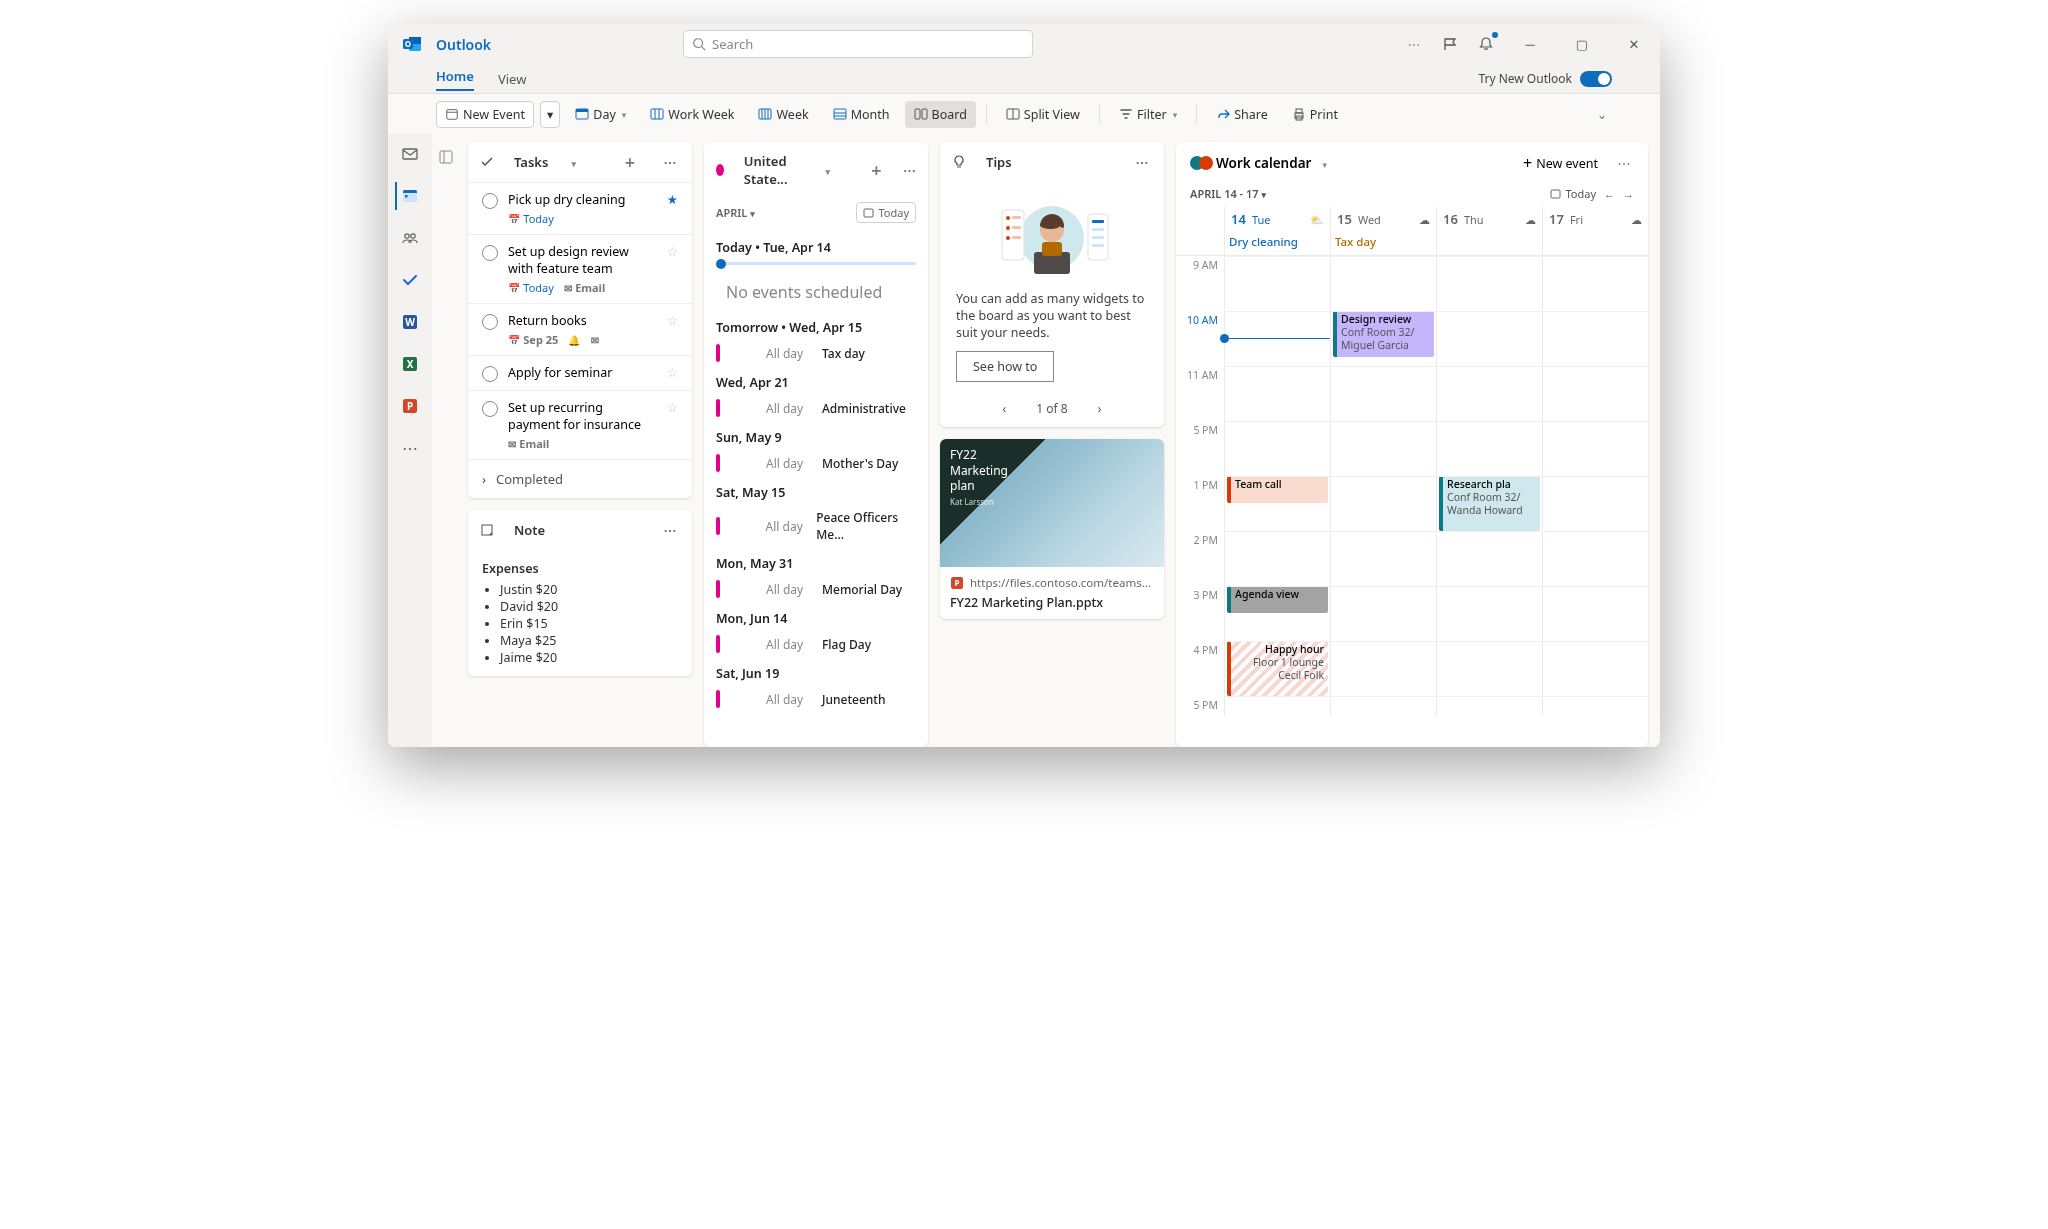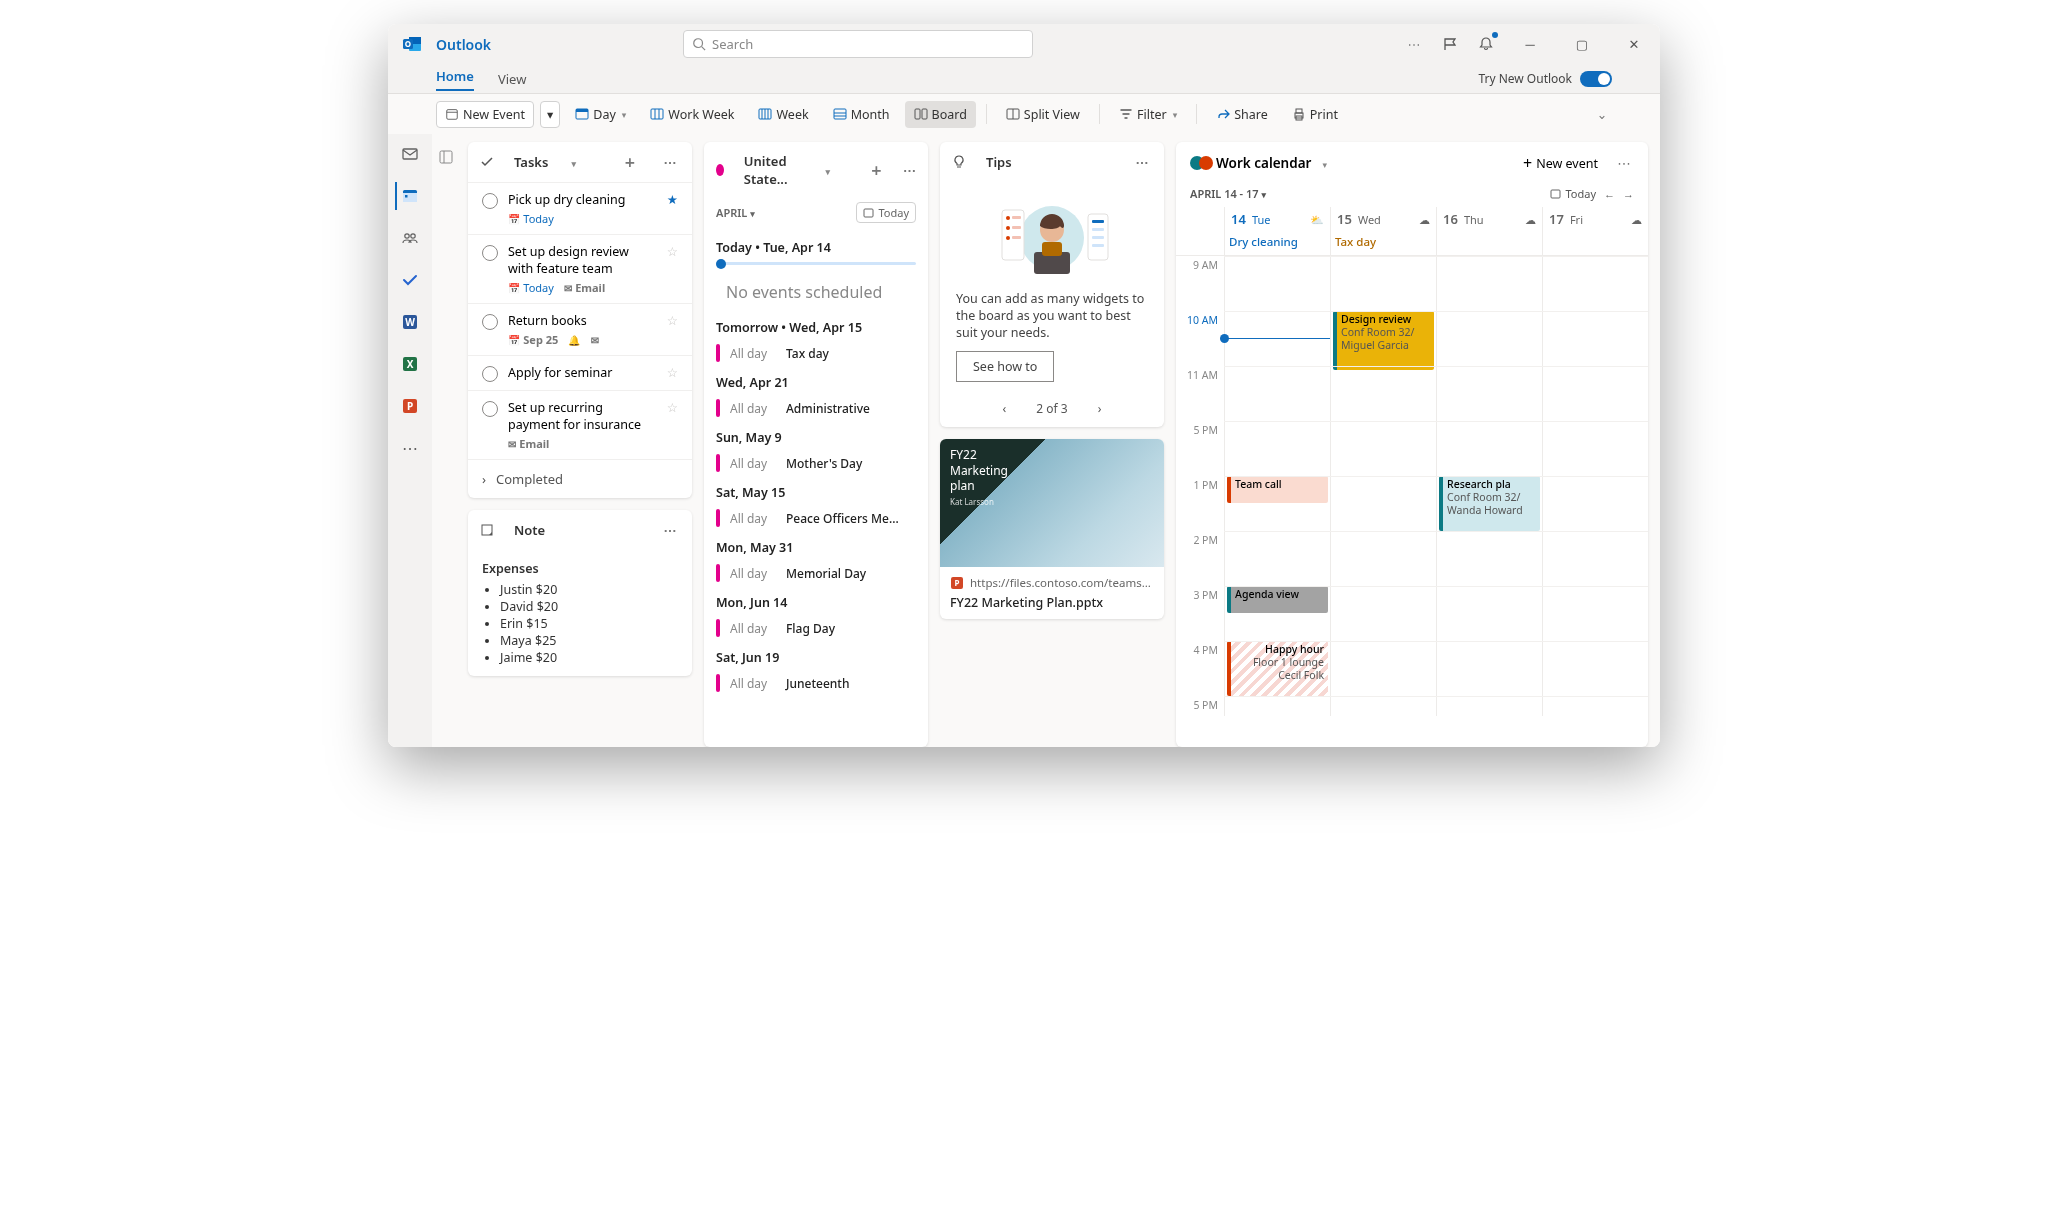--- a/index.html
+++ b/index.html
@@ -47,21 +47,21 @@
   .note-body ul { list-style:disc; padding-left:18px;}
   .agenda-card .month-row { display:flex; align-items:center; justify-content:space-between; padding:4px 12px 8px; font-size:11px; font-weight:600; color:#666;}
   .agenda-card .month-row .todaybtn { border:1px solid #d1d1d1; padding:2px 6px; border-radius:4px; font-weight:400; display:flex; gap:4px; align-items:center; font-size:11px;}
   .agenda-scroll { overflow-y:auto; padding:0 12px 10px; flex:1;}
   .agenda-day { font-size:12.5px; font-weight:600; margin:8px 0 4px; color:#222;}
   .timeline { height:3px; background:#cfe4fa; border-radius:2px; position:relative; margin:6px 0 2px;}
   .timeline .dot { position:absolute; left:0; top:-3.5px; width:10px; height:10px; background:#0f6cbd; border-radius:50%;}
   .noevents { font-size:16px; color:#888; padding:4px 0 8px 10px;margin-top:12px;}
   .allday-row { display:flex; align-items:center; gap:10px; font-size:12px; padding:4px 0;}
   .allday-row .bar { width:4px; height:18px; background:#e3008c; border-radius:2px;}
-  .allday-row .lbl { color:#888; width:46px;}
+  .allday-row .lbl { color:#888; width:46px;margin-left:36px;}
   .allday-row .val { color:#222; font-weight:500;}
   .tipbody { padding:0 16px 12px; font-size:12.5px; color:#444; text-align:left;}
   .tipimg { display:flex; align-items:center; justify-content:center; padding:8px 0 10px;}
   .howto { display:inline-block; border:1px solid #8a8886; padding:6px 16px; font-size:12.5px; margin-top:10px;}
   .pager { display:flex; align-items:center; justify-content:center; gap:30px; padding:6px 0 10px; font-size:12px; color:#555;}
   .filecard .thumb { height:128px; background:linear-gradient(135deg,#1a2f2a 0%, #1a2f2a 30%, #89b7c9 30%, #bcd8e3 70%, #d9e8ef 100%); position:relative;}
   .thumb .ovtext { position:absolute; left:10px; top:8px; color:#fff; font-size:12px; line-height:1.3;}
   .filemeta { padding:8px 10px; font-size:11.5px;}
   .filemeta .url { color:#666; white-space:nowrap; overflow:hidden; text-overflow:ellipsis;}
   .filemeta .fname { color:#222; font-weight:500; margin-top:4px; font-size:12.5px;}
@@ -481,21 +481,21 @@
               <rect x="120" y="46" width="12" height="3" rx="1" fill="#cfe4fa"></rect>
               <rect x="120" y="54" width="12" height="3" rx="1" fill="#cfe4fa"></rect>
             </svg>
           </div>
           <div class="tipbody">
             <div>You can add as many widgets to the board as you want to best suit your needs.</div>
             <span class="howto">See how to</span>
           </div>
           <div class="pager">
             <span>‹</span>
-            <span>2 of 3</span>
+            <span>1 of 8</span>
             <span>›</span>
           </div>
         </div>
 
         <div class="card filecard">
           <div class="thumb">
             <div class="ovtext"><span style="white-space:pre-line">FY22
 Marketing
 plan</span><div style="font-size:8px;opacity:.8;margin-top:3px">Kat Larsson</div></div>
           </div>
@@ -598,21 +598,21 @@
                 </div>
                 <div class="event" style="top: 330px; height: 27px; background: #a3a3a3; border-left-color: rgb(11, 122, 132);">
                   <div class="ev-title">Agenda view</div>
                 </div>
                 <div class="event hatch" style="top: 385px; height: 55px; border-left-color: rgb(216, 59, 1);">
                   <div class="ev-title">Happy hour</div>
                   <div class="ev-sub">Floor 1 lounge Cecil Folk</div>
                 </div>
               </div>
               <div class="gridcol">
-                <div class="event" style="top: 55px; height: 59px; background: #eab308; border-left-color: rgb(11, 122, 132);">
+                <div class="event" style="top: 55px; height: 46px; background: #c4b5fd; border-left-color: rgb(11, 122, 132);">
                   <div class="ev-title">Design review</div>
                   <div class="ev-sub">Conf Room 32/ Miguel Garcia</div>
                 </div>
               </div>
               <div class="gridcol">
                 <div class="event" style="top: 220px; height: 55px; background: rgb(207, 232, 237); border-left-color: rgb(11, 122, 132);">
                   <div class="ev-title">Research pla</div>
                   <div class="ev-sub">Conf Room 32/ Wanda Howard</div>
                 </div>
               </div>

